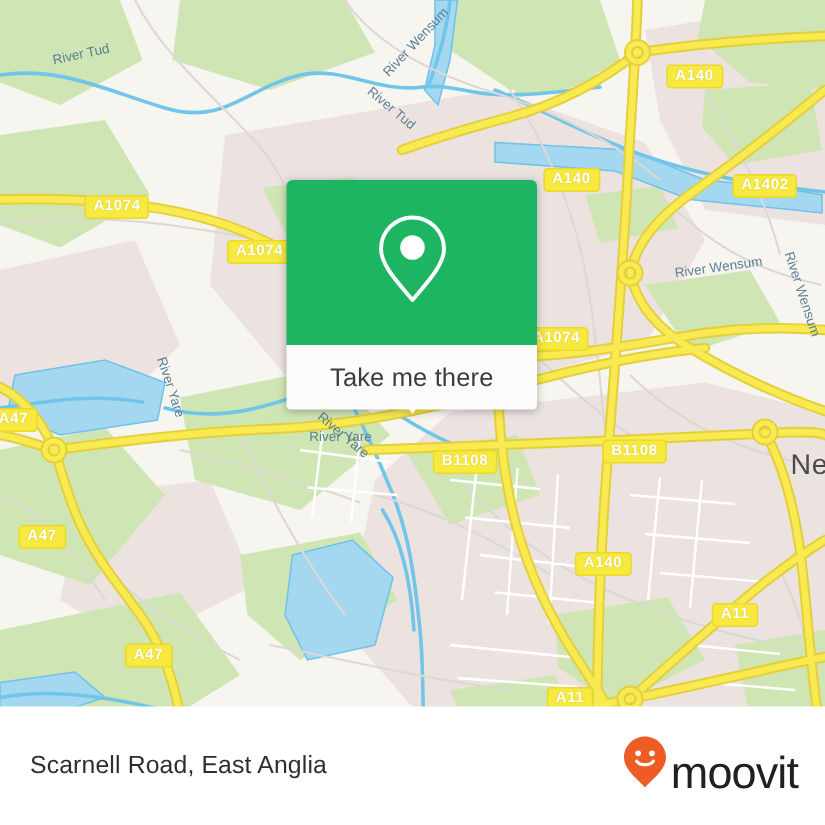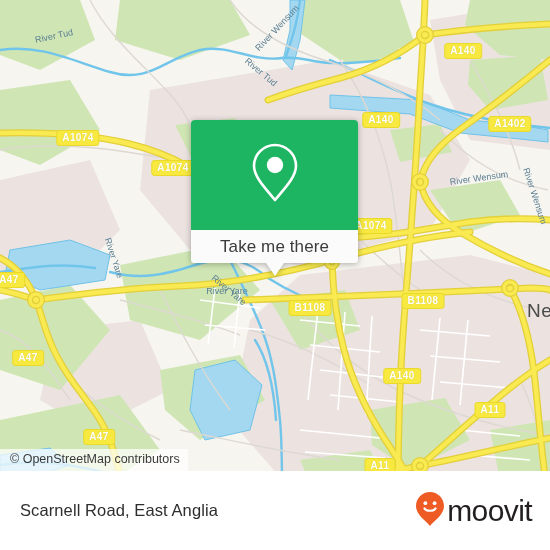--- a/index.html
+++ b/index.html
@@ -71,21 +71,21 @@
   }
   .callout-top{
     background:#1eb562;
     height:110px;
     border-top-left-radius:4px;
     border-top-right-radius:4px;
     display:flex;align-items:center;justify-content:center;
   }
   .callout-bottom{
     background:#fbfbfb;
-    height:33px;
+    height:43px;
     border-bottom-left-radius:3px;
     border-bottom-right-radius:3px;
     display:flex;align-items:center;justify-content:center;
   }
   .callout-label{
     color:#3c3c3c;
     font-size:17px;
     letter-spacing:.1px;
   }
   .callout-tail{
@@ -105,21 +105,21 @@
     display:flex;align-items:center;justify-content:space-between;
     box-sizing:border-box;
     padding:0 18px 0 20px;
   }
   .bottom-title{
     color:#2e2e2e;
     font-size:16.5px;
     letter-spacing:.1px;
     white-space:nowrap;
   }
-  .brand{display:flex;align-items:center;gap:2px;}
+  .brand{display:flex;align-items:flex-end;gap:2px;}
   .brand-word{
     color:#231f20;
     font-size:30px;
     letter-spacing:-0.6px;
     line-height:30px;
     font-weight:normal;
   }
 </style>
 </head>
 <body>
@@ -332,21 +332,20 @@
             <circle cx="26" cy="24" r="8.2" fill="#ffffff"></circle>
           </svg>
         </span>
       </div>
       <div class="callout-bottom">
         <span class="callout-label">Take me there</span>
       </div>
       <div class="callout-tail"></div>
     </div>
 
-    <div class="attribution">© OpenStreetMap contributors</div>
   </div>
 
   <div class="bottom-bar">
     <span class="bottom-title">Scarnell Road, East Anglia</span>
 
     <div class="brand">
       <span>
         <svg width="30" height="36" viewBox="0 0 30 36" xmlns="http://www.w3.org/2000/svg">
           <path d="M15 1 C 7.3 1, 1 7.3, 1 15 C 1 23.5, 10.5 29.5, 15 35 C 19.5 29.5, 29 23.5, 29 15 C 29 7.3, 22.7 1, 15 1 Z" fill="#ef5b25"></path>
           <circle cx="10.4" cy="12.2" r="1.9" fill="#ffffff"></circle>

